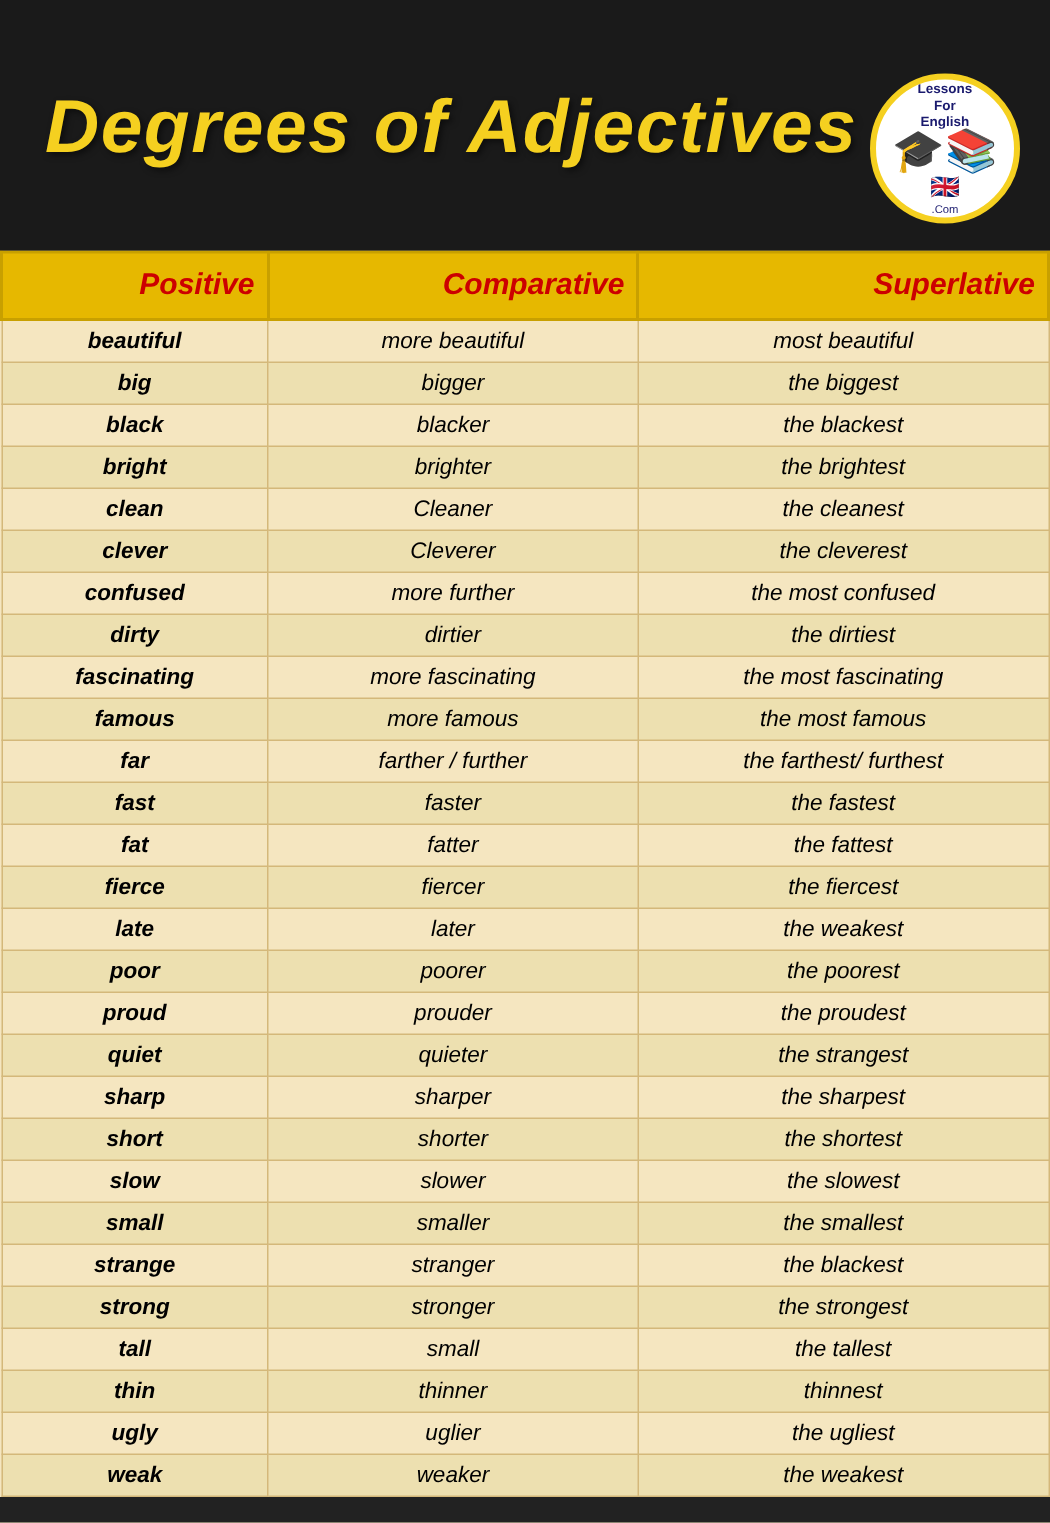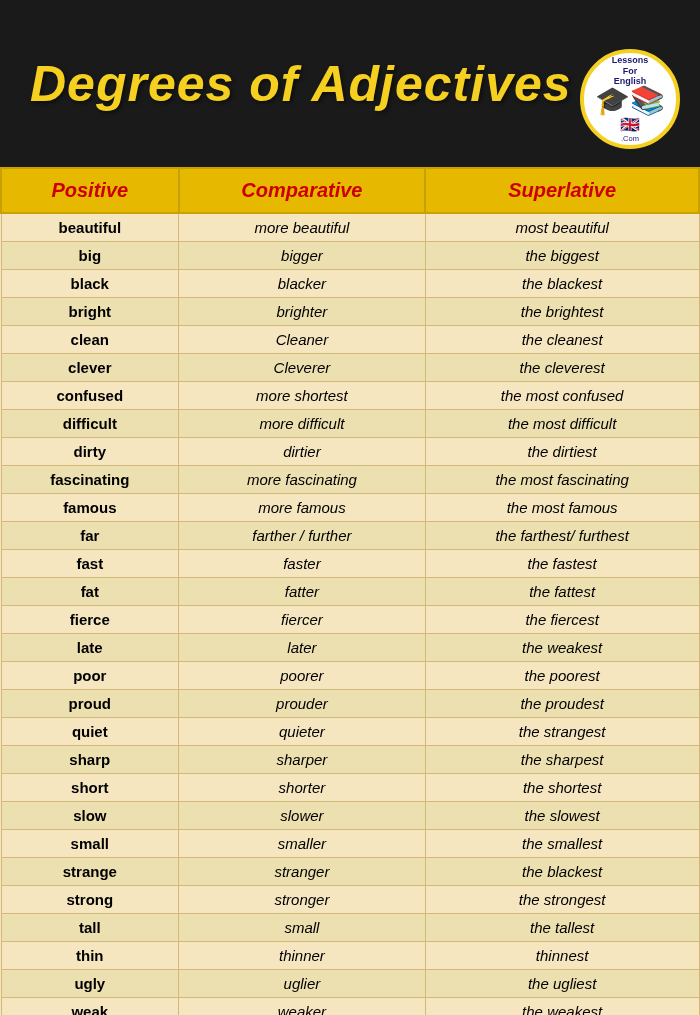--- a/index.html
+++ b/index.html
@@ -84,21 +84,21 @@
       border-collapse: collapse;
     }
 
     thead tr th {
       background: #e6b800;
       color: #cc0000;
       font-size: 20px;
       font-weight: bold;
       font-style: italic;
       padding: 10px 8px;
-      text-align: center;
+      text-align: right;
       border: 2px solid #c8a000;
     }
 
     tbody tr td {
       padding: 5px 10px;
       text-align: center;
       font-size: 15px;
       border-bottom: 1px solid #d4b87a;
       border-left: 1px solid #d4b87a;
       border-right: 1px solid #d4b87a;
@@ -106,20 +106,21 @@
 
     tbody tr:nth-child(odd) {
       background: #f5e6c0;
     }
     tbody tr:nth-child(even) {
       background: #ede0b0;
     }
 
     td:first-child {
       font-weight: bold;
+      font-style: italic;
     }
 
     td:nth-child(2),
     td:nth-child(3) {
       font-style: italic;
     }
   </style>
 </head>
 <body>
 
@@ -170,27 +171,22 @@
             <td>Cleaner</td>
             <td>the cleanest</td>
           </tr>
           <tr>
             <td>clever</td>
             <td>Cleverer</td>
             <td>the cleverest</td>
           </tr>
           <tr>
             <td>confused</td>
-            <td>more shortest</td>
+            <td>more further</td>
             <td>the most confused</td>
-          </tr>
-          <tr>
-            <td>difficult</td>
-            <td>more difficult</td>
-            <td>the most difficult</td>
           </tr>
           <tr>
             <td>dirty</td>
             <td>dirtier</td>
             <td>the dirtiest</td>
           </tr>
           <tr>
             <td>fascinating</td>
             <td>more fascinating</td>
             <td>the most fascinating</td>

